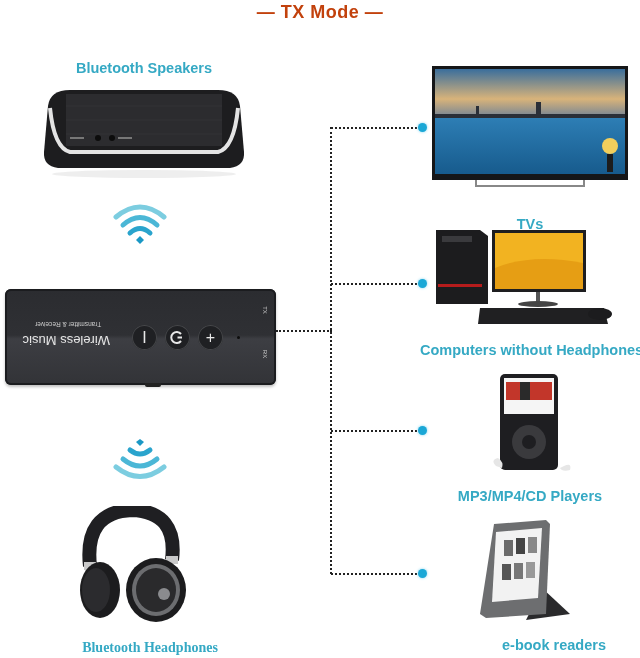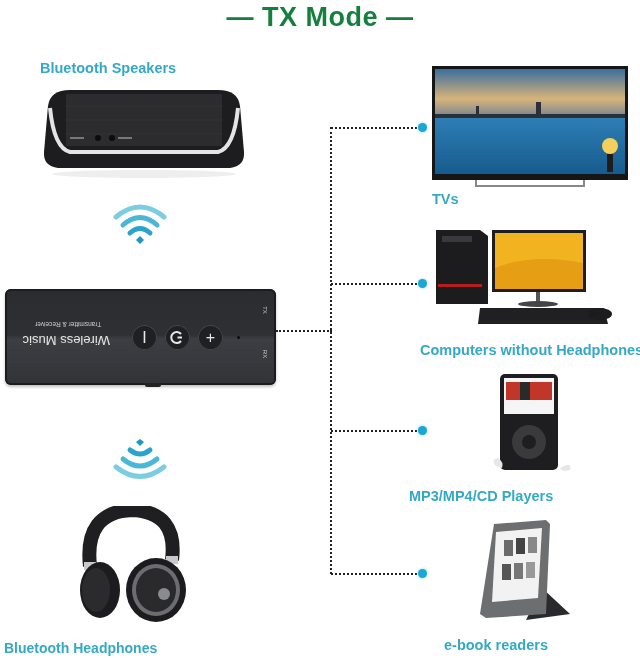--- a/index.html
+++ b/index.html
@@ -1,19 +1,19 @@
 <!DOCTYPE html>
 <html><head>
 <meta charset="utf-8">
 <style>
   html, body { margin:0; padding:0; background:#ffffff; }
   body { width:640px; height:658px; position:relative; overflow:hidden; font-family:"Liberation Sans", sans-serif; }
   .abs { position:absolute; }
-  .title { left:0; width:640px; top:2px; text-align:center; color:#15803d; font-weight:bold; font-size:27px; letter-spacing:0.5px; }
-  .label { color:#35a9c4; font-weight:bold; font-size:14.5px; white-space:nowrap; }
+  .title { left:0; width:640px; top:2px; text-align:center; color:#c2410c; font-weight:bold; font-size:18px; letter-spacing:0.5px; }
+  .label { color:#35a9c4; font-weight:bold; font-size:14.5px; text-align:center; white-space:nowrap; }
   .hline { border-top:2px dotted #222; height:0; }
   .vline { border-left:2px dotted #222; width:0; }
   .dot { width:9px; height:9px; border-radius:50%; background:#1aa7d6; box-shadow:0 0 3px #7fd4ef; }
 
   
   .speaker { left:40px; top:86px; width:208px; height:92px; }
   
   .device { left:5px; top:289px; width:271px; height:96px; border-radius:6px;
     background:linear-gradient(#2b2c30 0%, #2f3034 48%, #3d3e43 52%, #323337 100%);
     box-shadow: inset 0 0 0 2px #1b1c1f, 0 2px 3px rgba(0,0,0,0.25); }
@@ -92,21 +92,21 @@
     <rect x="24" y="56" width="12" height="8" fill="#c9c9c9"></rect>
     <rect x="106" y="50" width="12" height="8" fill="#c9c9c9"></rect>
     <ellipse cx="40" cy="84" rx="20" ry="28" fill="#1c1c1e"></ellipse>
     <ellipse cx="36" cy="84" rx="14" ry="22" fill="#2b2b2e"></ellipse>
     <ellipse cx="96" cy="84" rx="30" ry="32" fill="#1c1c1e"></ellipse>
     <ellipse cx="96" cy="84" rx="24" ry="26" fill="#6c6d70"></ellipse>
     <ellipse cx="96" cy="84" rx="20" ry="22" fill="#2a2a2c"></ellipse>
     <circle cx="104" cy="88" r="6" fill="#8a8b8e"></circle>
   </svg>
 </div>
-<div class="abs label" style="left:4px; top:640px; width:260px; font-size:14px;">Bluetooth Headphones</div>
+<div class="abs label" style="left:20px; top:640px; width:260px; font-size:14px;font-family:Liberation Serif, serif;">Bluetooth Headphones</div>
 
 <div class="abs hline" style="left:276px; top:330px; width:56px;"></div>
 <div class="abs vline" style="left:330px; top:127px; height:447px;"></div>
 <div class="abs hline" style="left:331px; top:127px; width:90px;"></div>
 <div class="abs hline" style="left:331px; top:283px; width:90px;"></div>
 <div class="abs hline" style="left:331px; top:430px; width:90px;"></div>
 <div class="abs hline" style="left:331px; top:573px; width:90px;"></div>
 <div class="abs dot" style="left:418px; top:123px;"></div>
 <div class="abs dot" style="left:418px; top:279px;"></div>
 <div class="abs dot" style="left:418px; top:426px;"></div>
@@ -129,21 +129,21 @@
     <rect x="3" y="3" width="190" height="50" fill="url(#sky)"></rect>
     <rect x="3" y="50" width="190" height="58" fill="url(#sea)"></rect>
     <rect x="3" y="48" width="190" height="4" fill="#2a2f38"></rect>
     <rect x="104" y="36" width="5" height="14" fill="#2a2f38"></rect>
     <rect x="44" y="40" width="3" height="10" fill="#2a2f38"></rect>
     <circle cx="178" cy="80" r="8" fill="#f3cf5c"></circle>
     <rect x="175" y="88" width="6" height="18" fill="#1d1d1d"></rect>
     <path d="M44 114 L44 120 L152 120 L152 114" fill="none" stroke="#888" stroke-width="2"></path>
   </svg>
 </div>
-<div class="abs label" style="left:432px; top:191px; width:196px;">TVs</div>
+<div class="abs label" style="left:432px; top:216px; width:196px;">TVs</div>
 
 <div class="abs" style="left:432px; top:228px; width:180px; height:102px;">
   <svg width="180" height="102" viewBox="0 0 180 102">
     <path d="M4 2 L48 2 L56 8 L56 76 L4 76 Z" fill="#1c1c1e"></path>
     <rect x="6" y="56" width="44" height="3" fill="#b51c1c"></rect>
     <rect x="10" y="8" width="30" height="6" fill="#3a3a3d"></rect>
     <rect x="60" y="2" width="94" height="62" fill="#1e1e20"></rect>
     <rect x="63" y="5" width="88" height="56" fill="#f2b321"></rect>
     <path d="M63 40 Q100 25 151 35 L151 61 L63 61 Z" fill="#e69e14"></path>
     <rect x="104" y="64" width="4" height="10" fill="#555"></rect>
@@ -159,21 +159,21 @@
     <rect x="16" y="2" width="58" height="96" rx="5" fill="#1e1e21"></rect>
     <rect x="20" y="6" width="50" height="36" fill="#f5f5f5"></rect>
     <rect x="22" y="10" width="46" height="18" fill="#c2362a"></rect>
     <rect x="36" y="10" width="10" height="18" fill="#2a2a2a"></rect>
     <circle cx="45" cy="70" r="17" fill="#3a3a3d"></circle>
     <circle cx="45" cy="70" r="7" fill="#1e1e21"></circle>
     <path d="M12 94 Q6 88 14 86 Q20 90 18 96 Z" fill="#e6e6e6"></path>
     <path d="M80 94 Q88 90 86 98 Q78 100 76 96 Z" fill="#e6e6e6"></path>
   </svg>
 </div>
-<div class="abs label" style="left:409px; top:488px; width:220px;">MP3/MP4/CD Players</div>
+<div class="abs label" style="left:420px; top:488px; width:220px;">MP3/MP4/CD Players</div>
 
 <div class="abs" style="left:470px; top:518px; width:100px; height:106px;">
   <svg width="100" height="106" viewBox="0 0 100 106">
     <path d="M72 70 L100 96 L56 102 Z" fill="#2a2a2c"></path>
     <path d="M24 6 L76 2 L80 6 L76 96 L16 100 L10 96 Z" fill="#6d6e70"></path>
     <path d="M26 14 L72 10 L68 80 L22 84 Z" fill="#f2f2f2"></path>
     <rect x="34" y="22" width="9" height="16" fill="#6a6a6a"></rect>
     <rect x="46" y="20" width="9" height="16" fill="#444"></rect>
     <rect x="58" y="19" width="9" height="16" fill="#888"></rect>
     <rect x="32" y="46" width="9" height="16" fill="#555"></rect>

